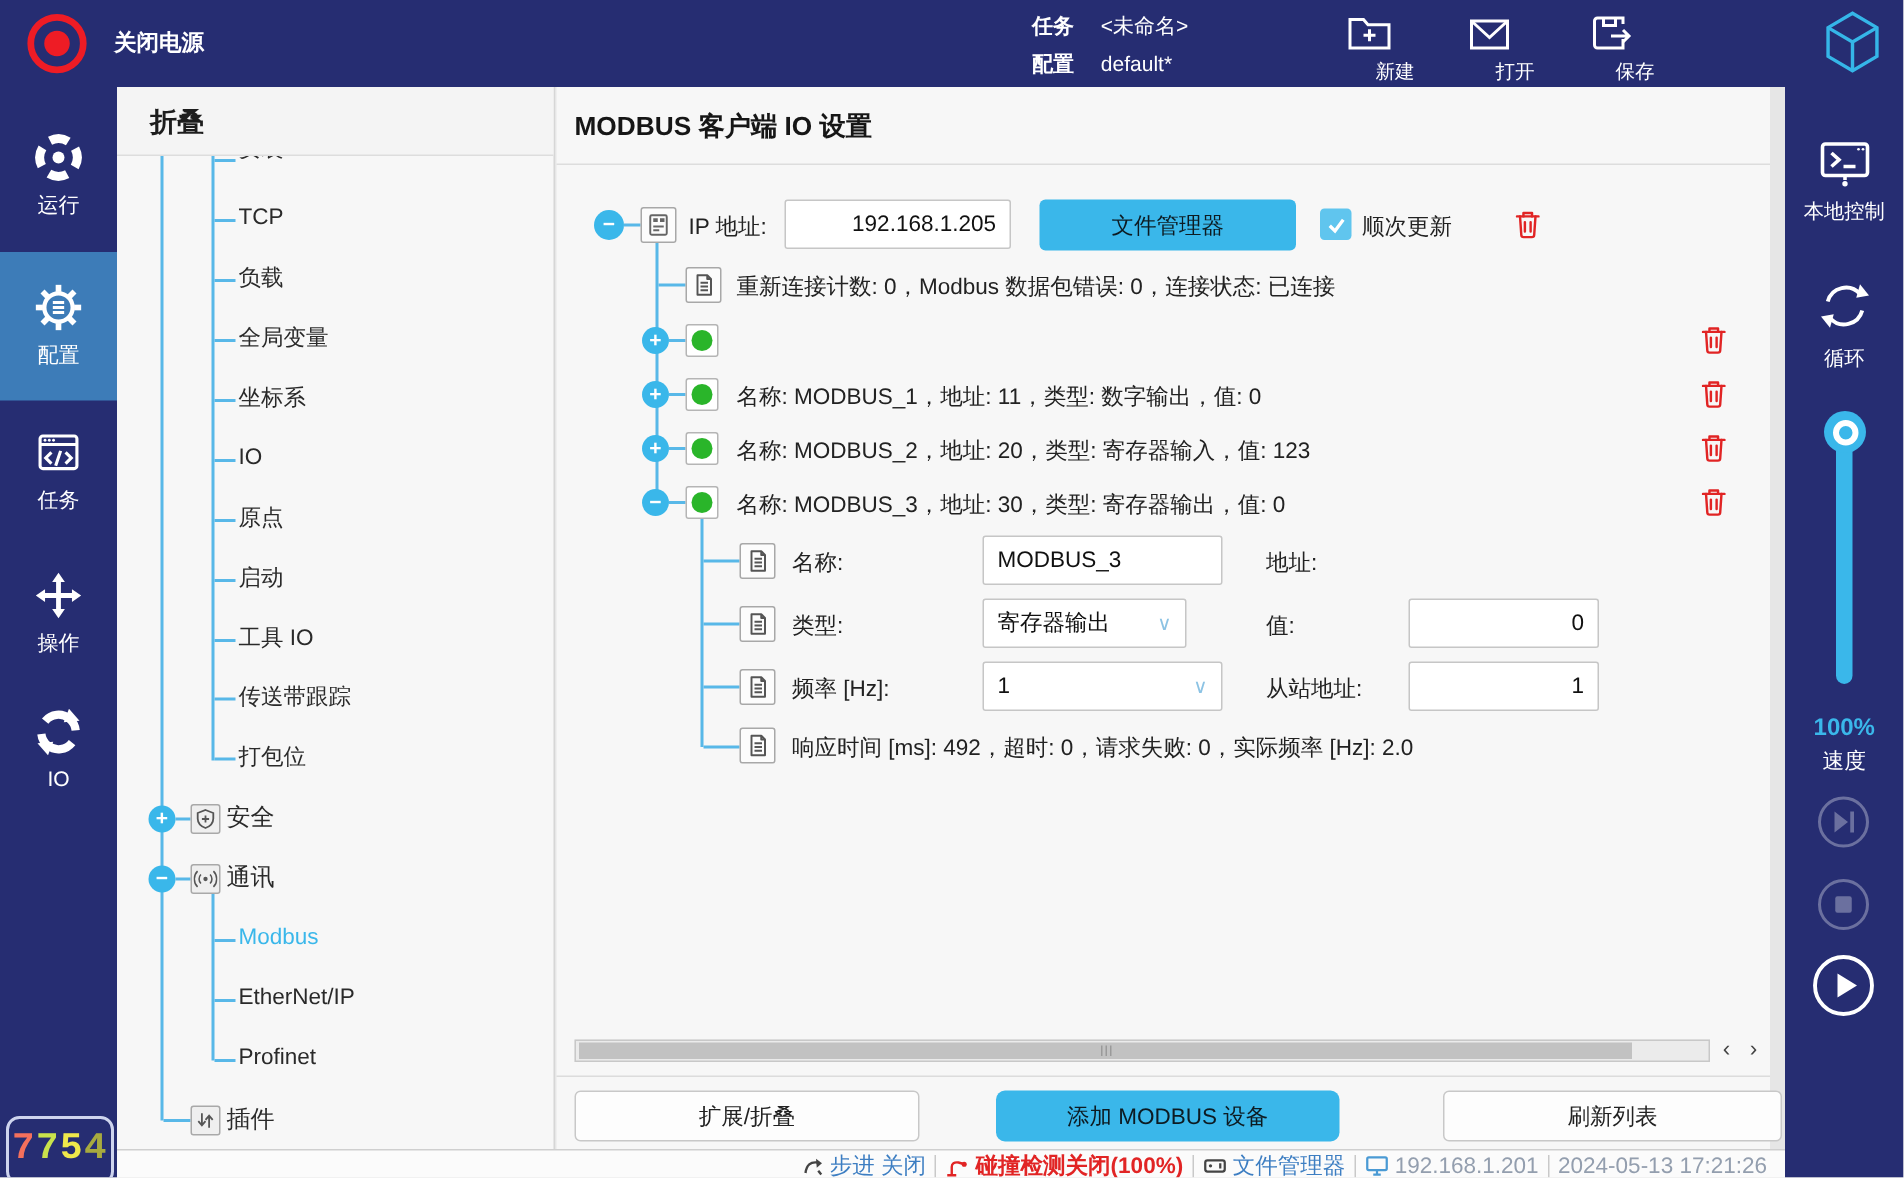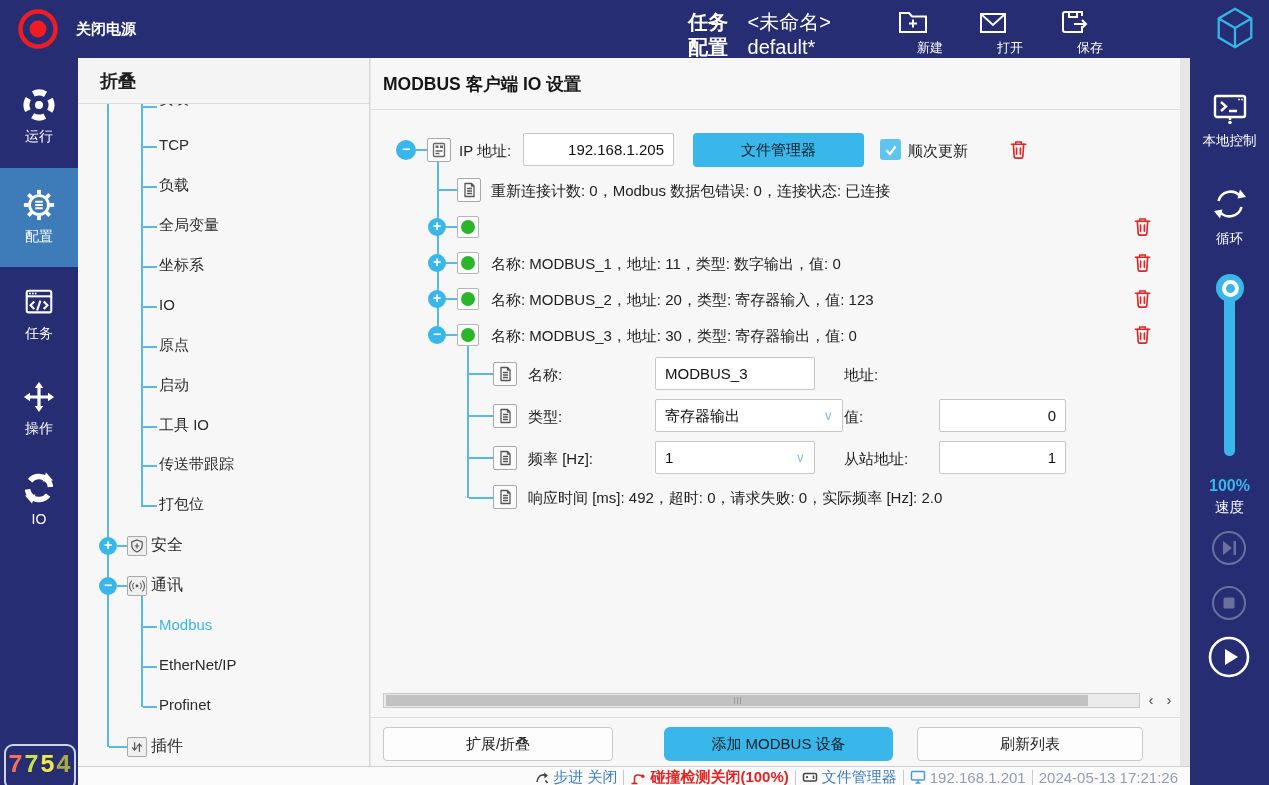--- a/index.html
+++ b/index.html
@@ -4,21 +4,21 @@
 <style>
   *{margin:0;padding:0;box-sizing:border-box}
   html,body{width:1269px;height:785px}
   body{position:relative;overflow:hidden;background:#e6e6e6;
        font-family:"Liberation Sans","DejaVu Sans",sans-serif;color:#222}
   .abs{position:absolute}
 
   
   .topbar{position:absolute;left:0;top:0;width:1269px;height:58px;background:#262d72}
   .tb-power-label{color:#fff;font-weight:bold;font-size:15px}
-  .tbrow{color:#fff;font-size:20px;white-space:nowrap}
+  .tbrow{color:#fff;font-size:14px;white-space:nowrap}
   .tb-key{font-weight:bold}
   .tb-val{margin-left:14px}
   .tb-action{top:4px;width:60px;text-align:right;color:#fff;cursor:pointer}
   .tb-action svg{display:block;margin:2px auto 0}
   .tb-action-label{font-size:13px;margin-top:1px}
 
   
   .leftnav{position:absolute;left:0;top:58px;width:78px;height:727px;background:#262d72}
   .nav-item{position:absolute;left:0;width:78px;text-align:center;color:#fff;cursor:pointer}
   .nav-item svg{display:block;margin:0 auto}
@@ -402,21 +402,21 @@
   <span class="mlabel" style="left:157px;top:308px">名称:</span>
   <input class="ipt" style="left: 284px; top: 299px; width: 160px;" value="MODBUS_3">
   <span class="mlabel" style="left:473px;top:308px">地址:</span>
 
   <div class="iconbox" style="left:122px;top:346px">
     <svg width="16" height="16" viewBox="0 0 16 16">
         <use href="#doc-g"></use>
       </svg>
     </div>
   <span class="mlabel" style="left:157px;top:350px">类型:</span>
-  <div class="select" style="left:284px;top:341px;width:188px">
+  <div class="select" style="left:284px;top:341px;width:136px">
     <span>寄存器输出</span>
     <span class="chev" style="line-height:31px">∨</span>
   </div>
   <span class="mlabel" style="left:473px;top:350px">值:</span>
   <input class="ipt r" style="left: 568px; top: 341px; width: 127px;" value="0">
 
   <div class="iconbox" style="left:122px;top:388px">
     <svg width="16" height="16" viewBox="0 0 16 16">
         <use href="#doc-g"></use>
       </svg>
@@ -441,21 +441,21 @@
       <div class="hgrip"></div>
     </div>
   </div>
   <div class="hchev" style="left:771px">‹</div>
   <div class="hchev" style="left:789px">›</div>
 
   <div class="mp-divider"></div>
 
   <button class="btn-plain" style="left:12px;width:230px">扩展/折叠</button>
   <button class="btn-accent" style="left:293px;top:669px;width:229px;border-radius:6px">添加 MODBUS 设备</button>
-  <button class="btn-plain" style="left:546px;width:226px">刷新列表</button>
+  <button class="btn-plain" style="left:591px;width:226px">刷新列表</button>
 </div>
 
 <div class="rightnav">
   <div class="abs" style="left:20px;top:30px;cursor:pointer">
     <svg width="40" height="40" viewBox="0 0 40 40" fill="none" stroke="#fff" stroke-width="2.4">
       <rect x="5" y="8" width="30" height="21" rx="2"></rect>
       <path d="M11 14 l5 4.5 -5 4.5 M19 23 h8"></path>
       <circle cx="29" cy="11.5" r="0.9" fill="#fff" stroke="none"></circle>
         <circle cx="32" cy="11.5" r="0.9" fill="#fff" stroke="none"></circle>
       <path d="M20 29 v3"></path>

